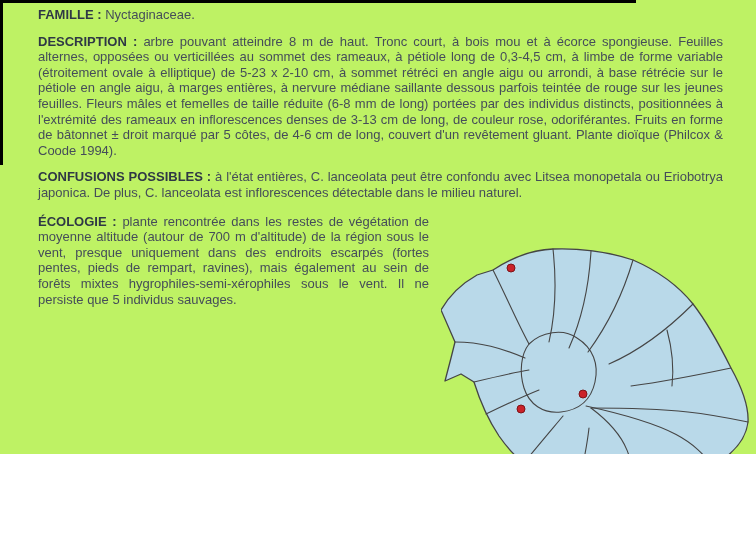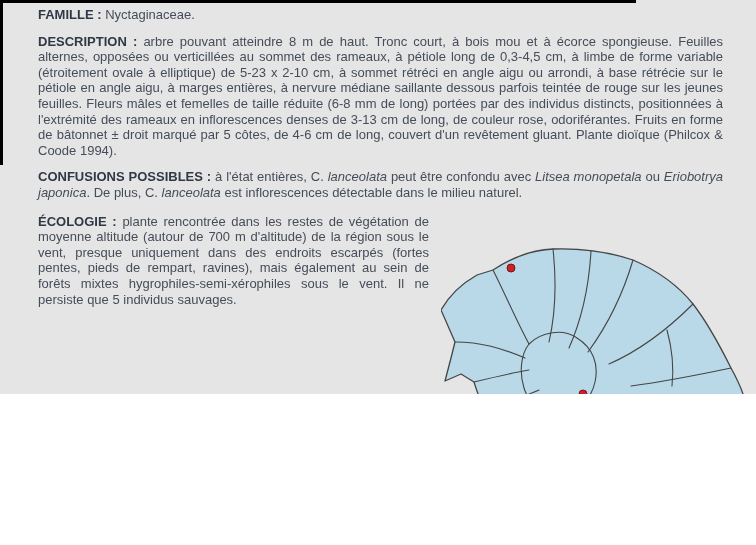--- a/index.html
+++ b/index.html
@@ -1,20 +1,20 @@
 <!DOCTYPE html>
 <html lang="fr" style="--island-fill: #b9d9e9; --island-border: #454545;"><head>
 <meta charset="utf-8">
 <style>
   html, body { margin: 0; padding: 0; background: #ffffff; }
   .page {
     position: relative;
     width: 756px;
-    height: 394px;
-    background: #e5e5e5;
+    height: 454px;
+    background: #bef264;
     overflow: hidden;
     font-family: "Liberation Sans", sans-serif;
     font-size: 13px;
     line-height: 15.6px;
     color: #454d59;
   }
   .top-rule {
     position: absolute; left: 0; top: 0;
     width: 636px; height: 3px; background: #000;
   }
@@ -23,21 +23,21 @@
     width: 3px; height: 165px; background: #000;
   }
   .content {
     position: absolute;
     left: 38px; top: 7px;
     width: 685px;
   }
   p.para { margin: 0 0 11px 0; text-align: justify; }
   p.single { text-align: left; }
   .lead { font-weight: bold; color: #2f3845; }
-  .sp { font-style: italic; }
+  .sp { }
   .map-float {
     float: right;
     width: 312px;
     margin: 32px -30px 0 12px;
   }
   .map-float svg { display: block; }
   .island { fill: var(--island-fill, #b9d9e9); stroke: var(--island-border, #454545); stroke-width: 1.3; stroke-linejoin: round; }
   .border-line { fill: none; stroke: var(--island-border, #454545); stroke-width: 1.1; stroke-linejoin: round; stroke-linecap: round; }
   .caption {
     margin: 4px 30px 0 0;

